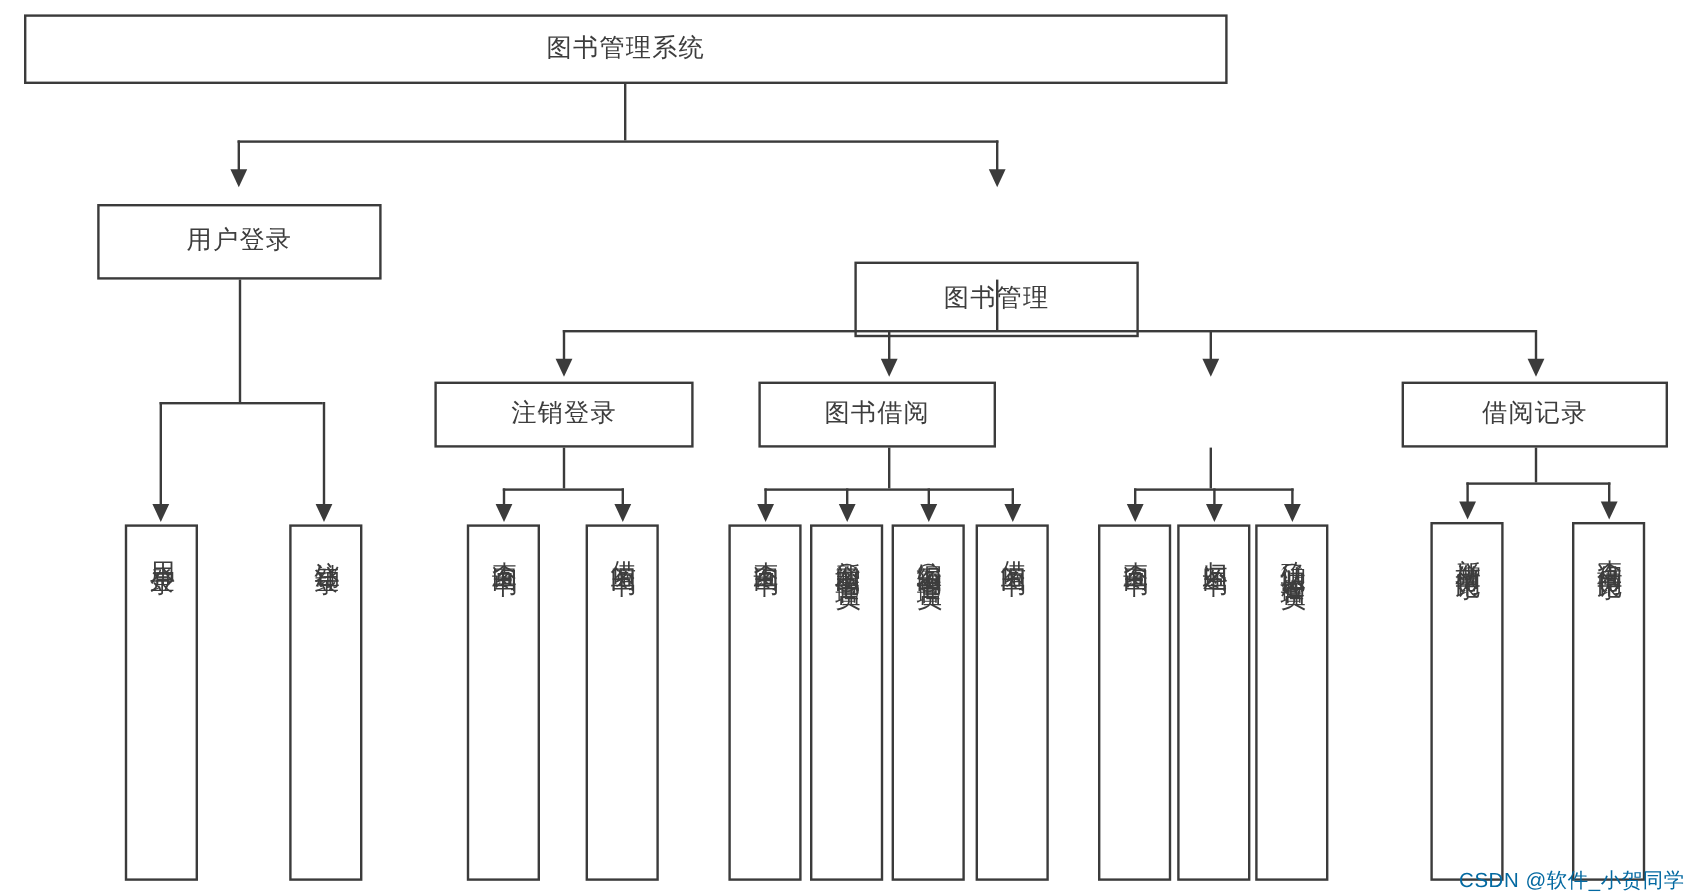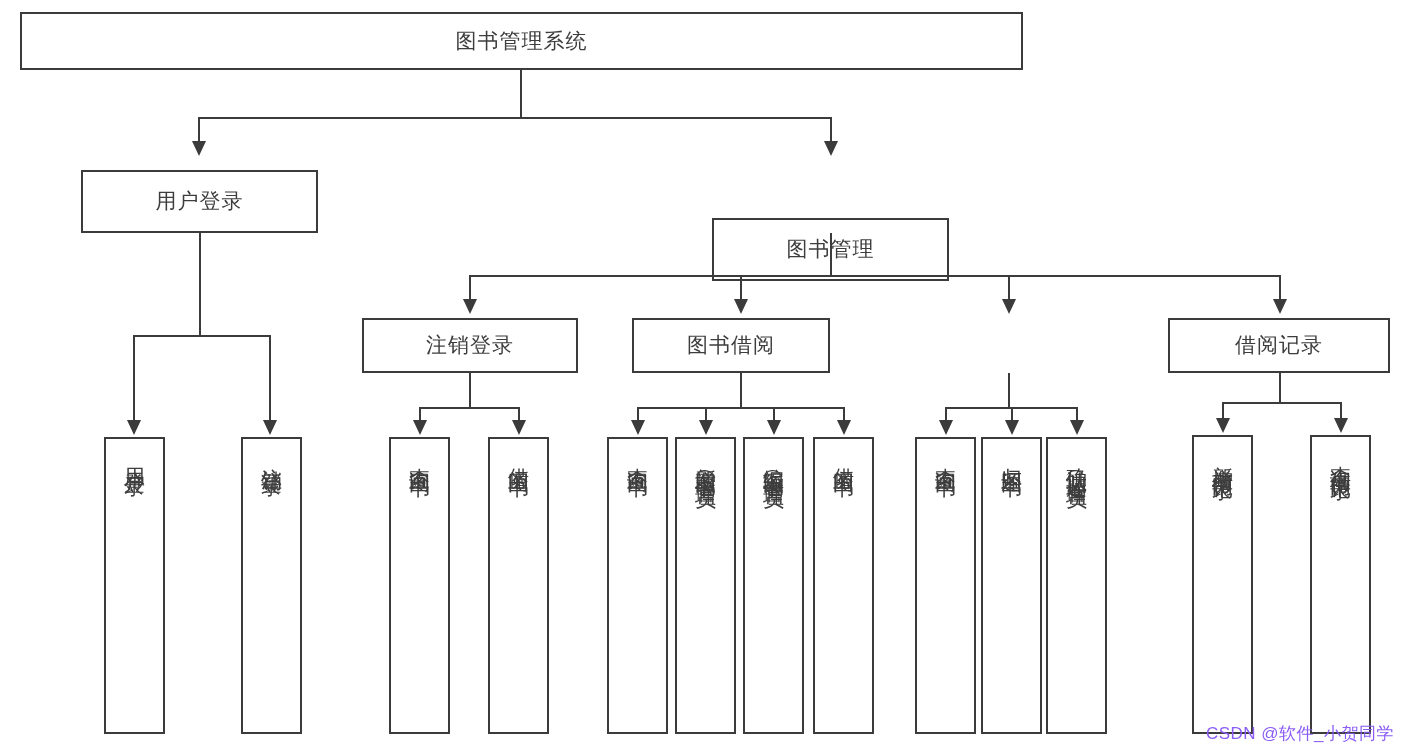--- a/index.html
+++ b/index.html
@@ -63,24 +63,24 @@
   .arrow{
     position:absolute;
     width:0;height:0;
     border-left:7px solid transparent;
     border-right:7px solid transparent;
     border-top:15px solid #3b3b3b;
   }
   
   #watermark{
     position:absolute;
-    right:11px;
+    right:1px;
     bottom:2px;
     font-size:17px;
-    color:#8b5cf6;
+    color:#0369a1;
     letter-spacing:0.5px;
     white-space:nowrap;
     pointer-events:none;
   }
 </style>
 </head>
 <body>
 
 <div id="canvas">
 

